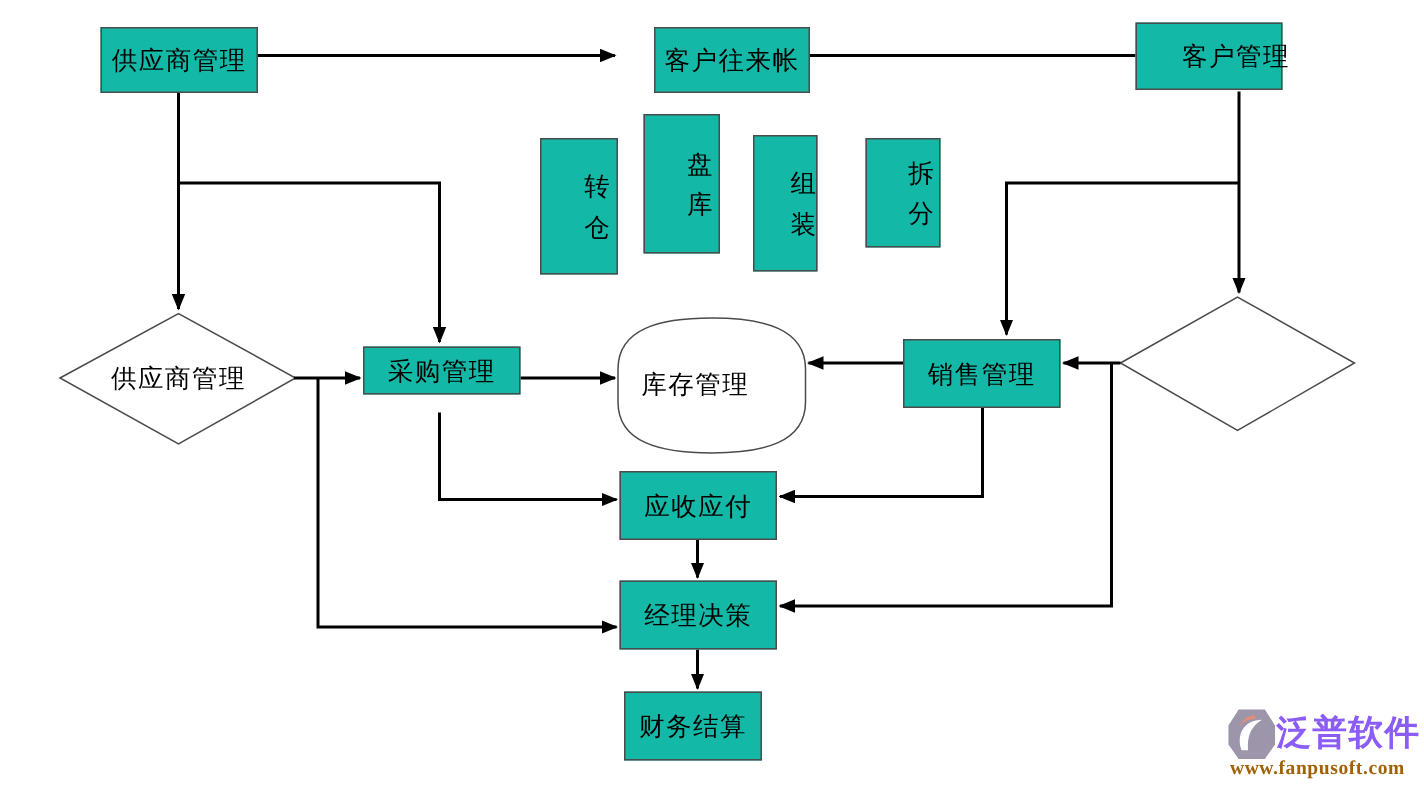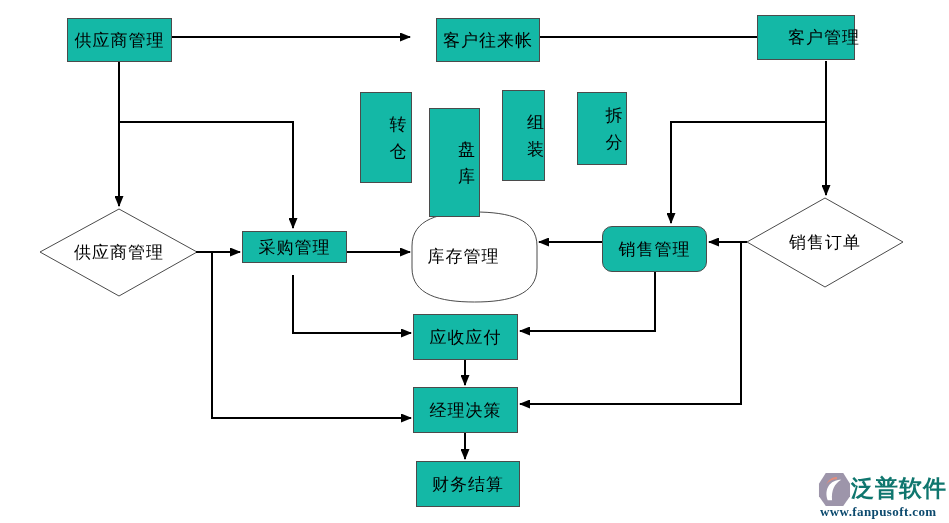--- a/index.html
+++ b/index.html
@@ -59,51 +59,50 @@
 
   <div class="node" style="left:67px;top:18px;width:105px;height:44px;">供应商管理</div>
 
   <div class="node" style="left:412px;top:18px;width:104px;height:44px;margin-left:24px;">客户往来帐</div>
 
   <div class="node" style="left:757px;top:15px;width:98px;height:45px;padding-left:36px;">客户管理</div>
 
   <div class="node vbox" style="left:360px;top:92px;width:52px;height:91px;">
     <span class="stack">转仓</span>
   </div>
-  <div class="node vbox" style="left:429px;top:108px;width:51px;height:109px;">
+  <div class="node vbox" style="left:429px;top:76px;width:51px;height:93px;">
     <span class="stack">盘库</span>
   </div>
   <div class="node vbox" style="left:502px;top:90px;width:43px;height:91px;">
     <span class="stack">组装</span>
   </div>
   <div class="node vbox" style="left:577px;top:92px;width:50px;height:73px;">
     <span class="stack">拆分</span>
   </div>
 
   <div class="node plain" style="left:48px;top:231px;width:142px;height:42px;">供应商管理</div>
 
-  <div class="node plain" style="left:752px;top:221px;width:146px;height:42px;">销售订单</div>
 
   <div class="node" style="left:242px;top:231px;width:105px;height:32px;">采购管理</div>
 
   <div class="node plain" style="left:412px;top:234px;width:103px;height:44px;">库存管理</div>
 
-  <div class="node" style="left:602px;top:226px;width:105px;height:46px;border-radius:10px;">销售管理</div>
+  <div class="node" style="left:602px;top:226px;width:105px;height:46px;">销售管理</div>
 
   <div class="node" style="left:413px;top:314px;width:105px;height:46px;">应收应付</div>
 
   <div class="node" style="left:413px;top:387px;width:105px;height:46px;">经理决策</div>
 
-  <div class="node" style="left:416px;top:461px;width:104px;height:46px;">财务结算</div>
+  <div class="node" style="left:416px;top:461px;width:92px;height:46px;">财务结算</div>
 
   <div class="watermark">
     <div class="wm-row">
       <svg width="33" height="35" viewBox="0 0 34 36">
         <polygon points="8,1 26,1 33,12 33,25 26,35 8,35 1,25 1,12" fill="#9d95aa"></polygon>
         <path d="M10,29 C6,18 12,8 24,8 C17,12 13.5,19 14.5,29 Z" fill="#ffffff"></path>
         <path d="M8.5,13 C10.5,7.5 15,5 19.5,5 L19.5,7.5 C14.5,7.5 11,9.5 8.5,13 Z" fill="#e28d7d"></path>
       </svg>
-      <span class="wm-brand" style="color:#0f766e;">泛普软件</span>
+      <span class="wm-brand" style="color:#8b5cf6;">泛普软件</span>
     </div>
-    <div class="wm-url" style="color:#0c4a6e;">www.fanpusoft.com</div>
+    <div class="wm-url" style="color:#a16207;">www.fanpusoft.com</div>
   </div>
 
 </div>
 
 </body></html>

